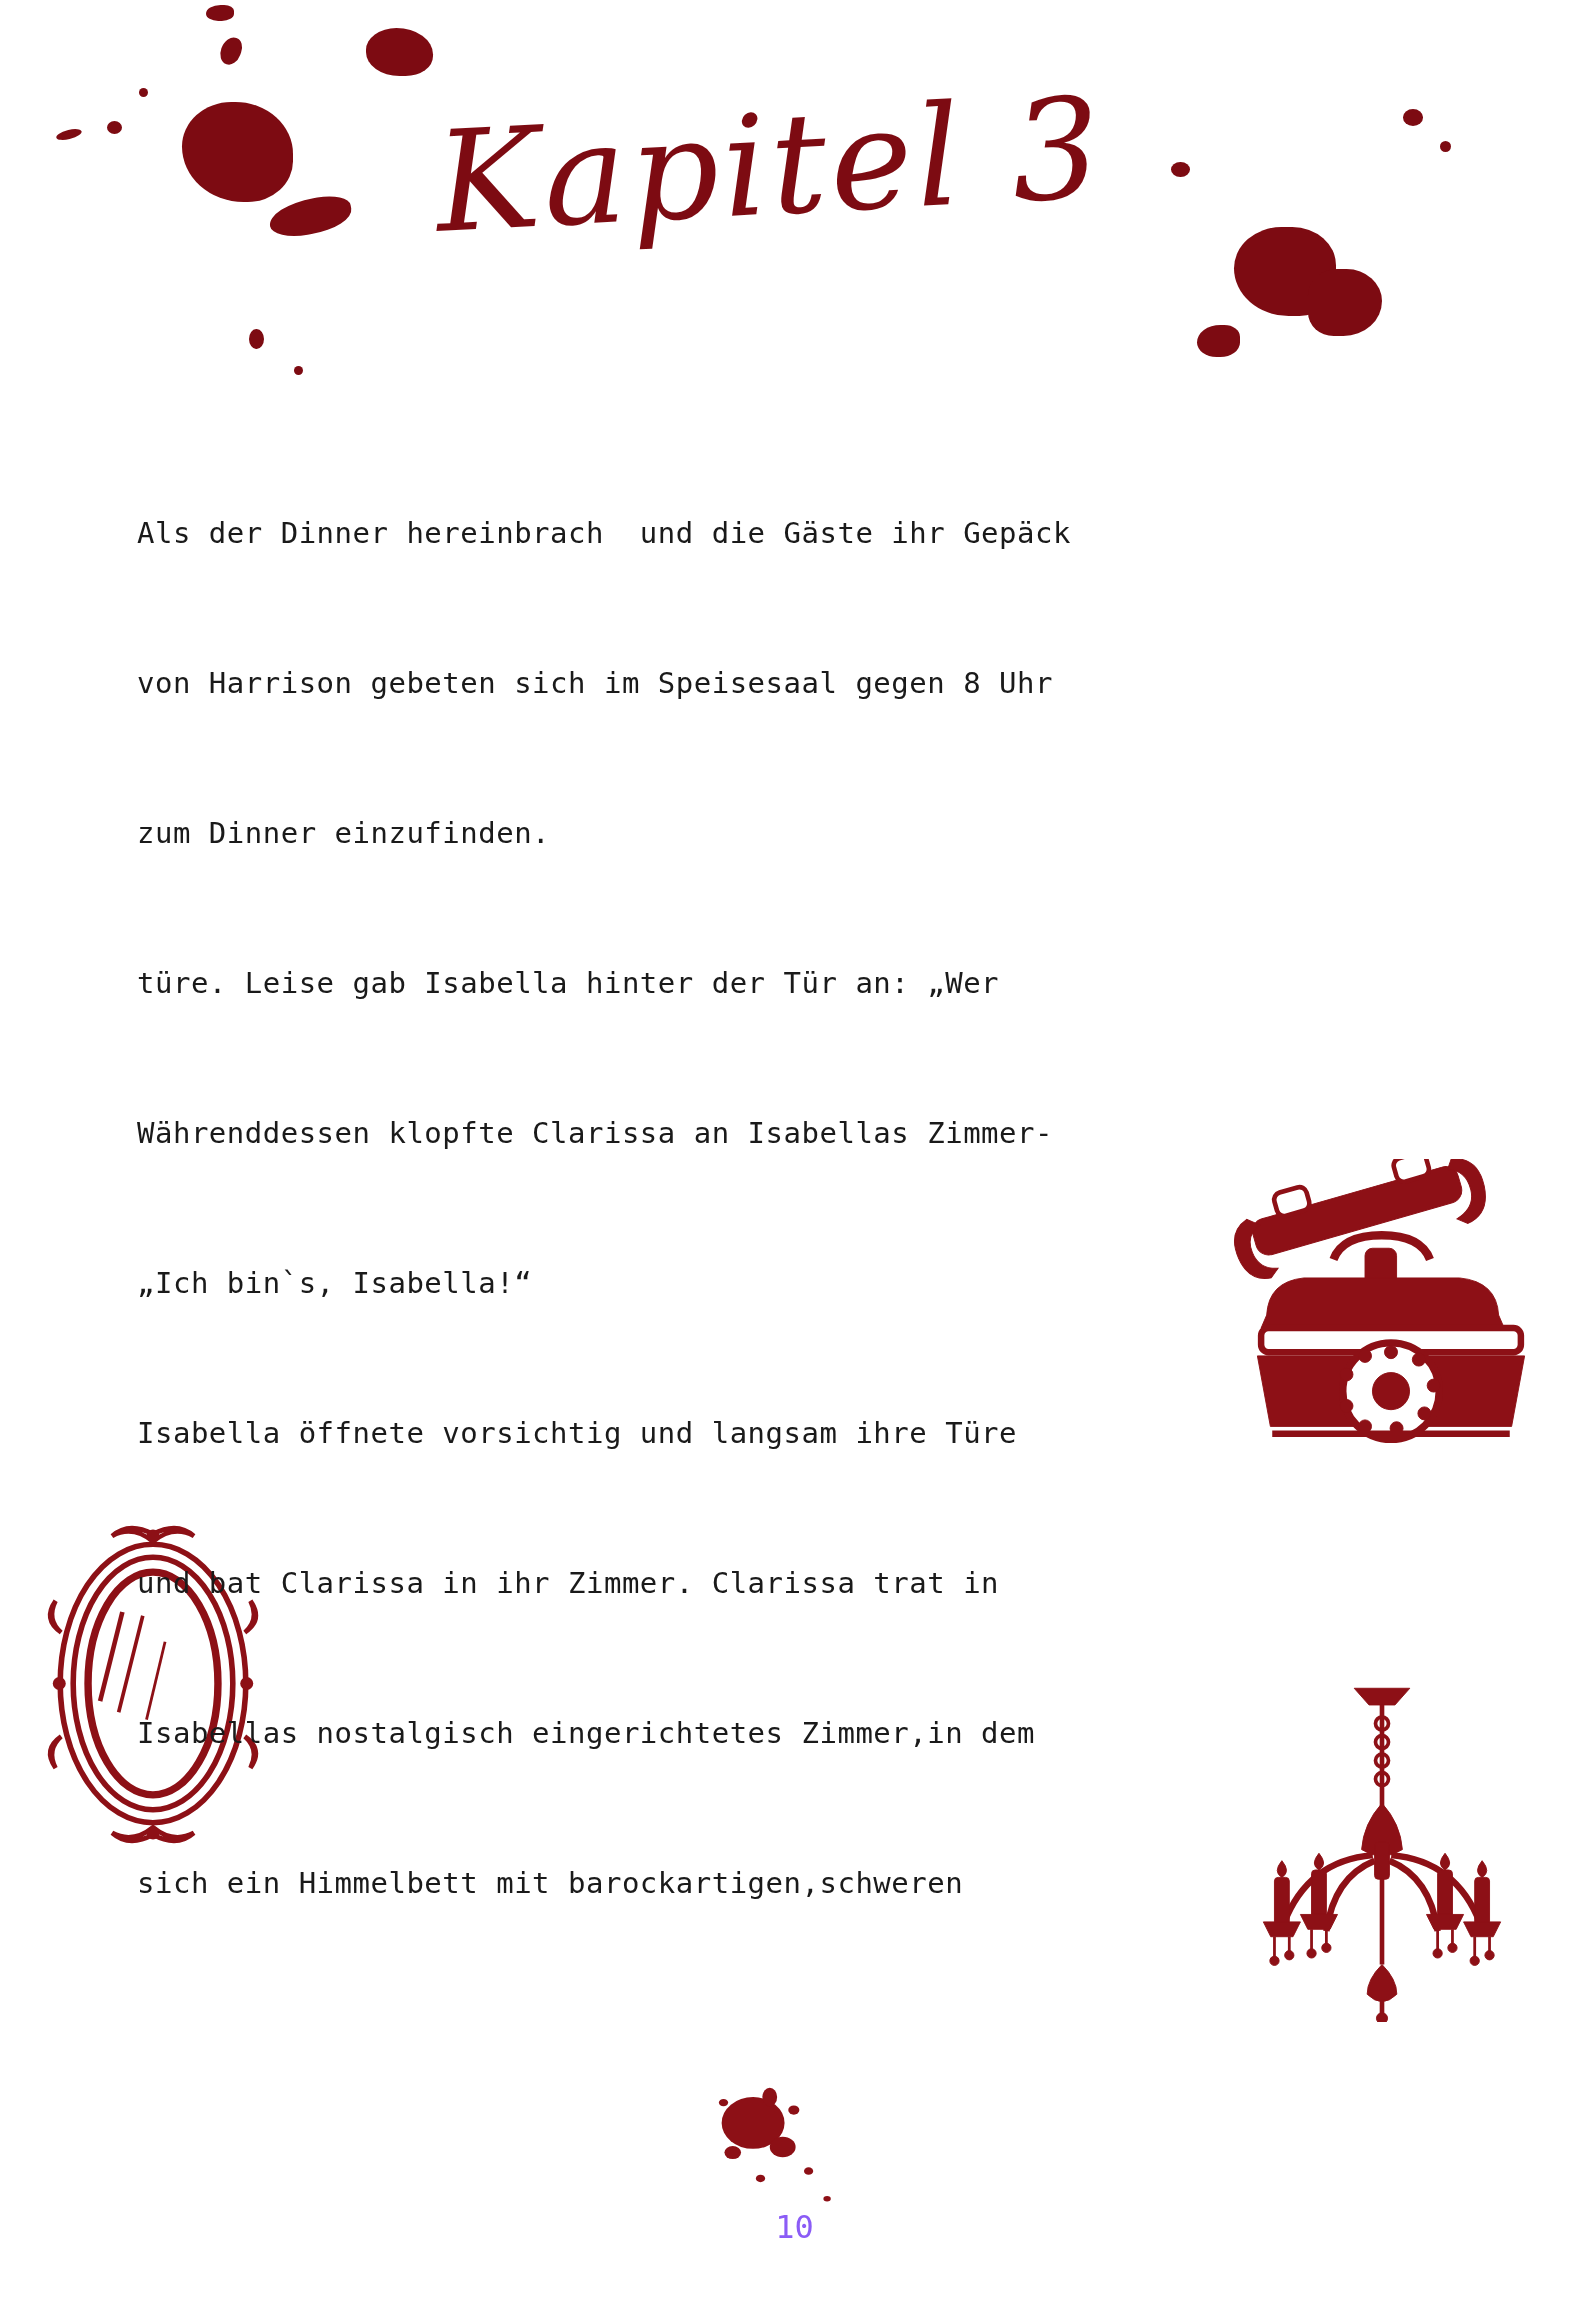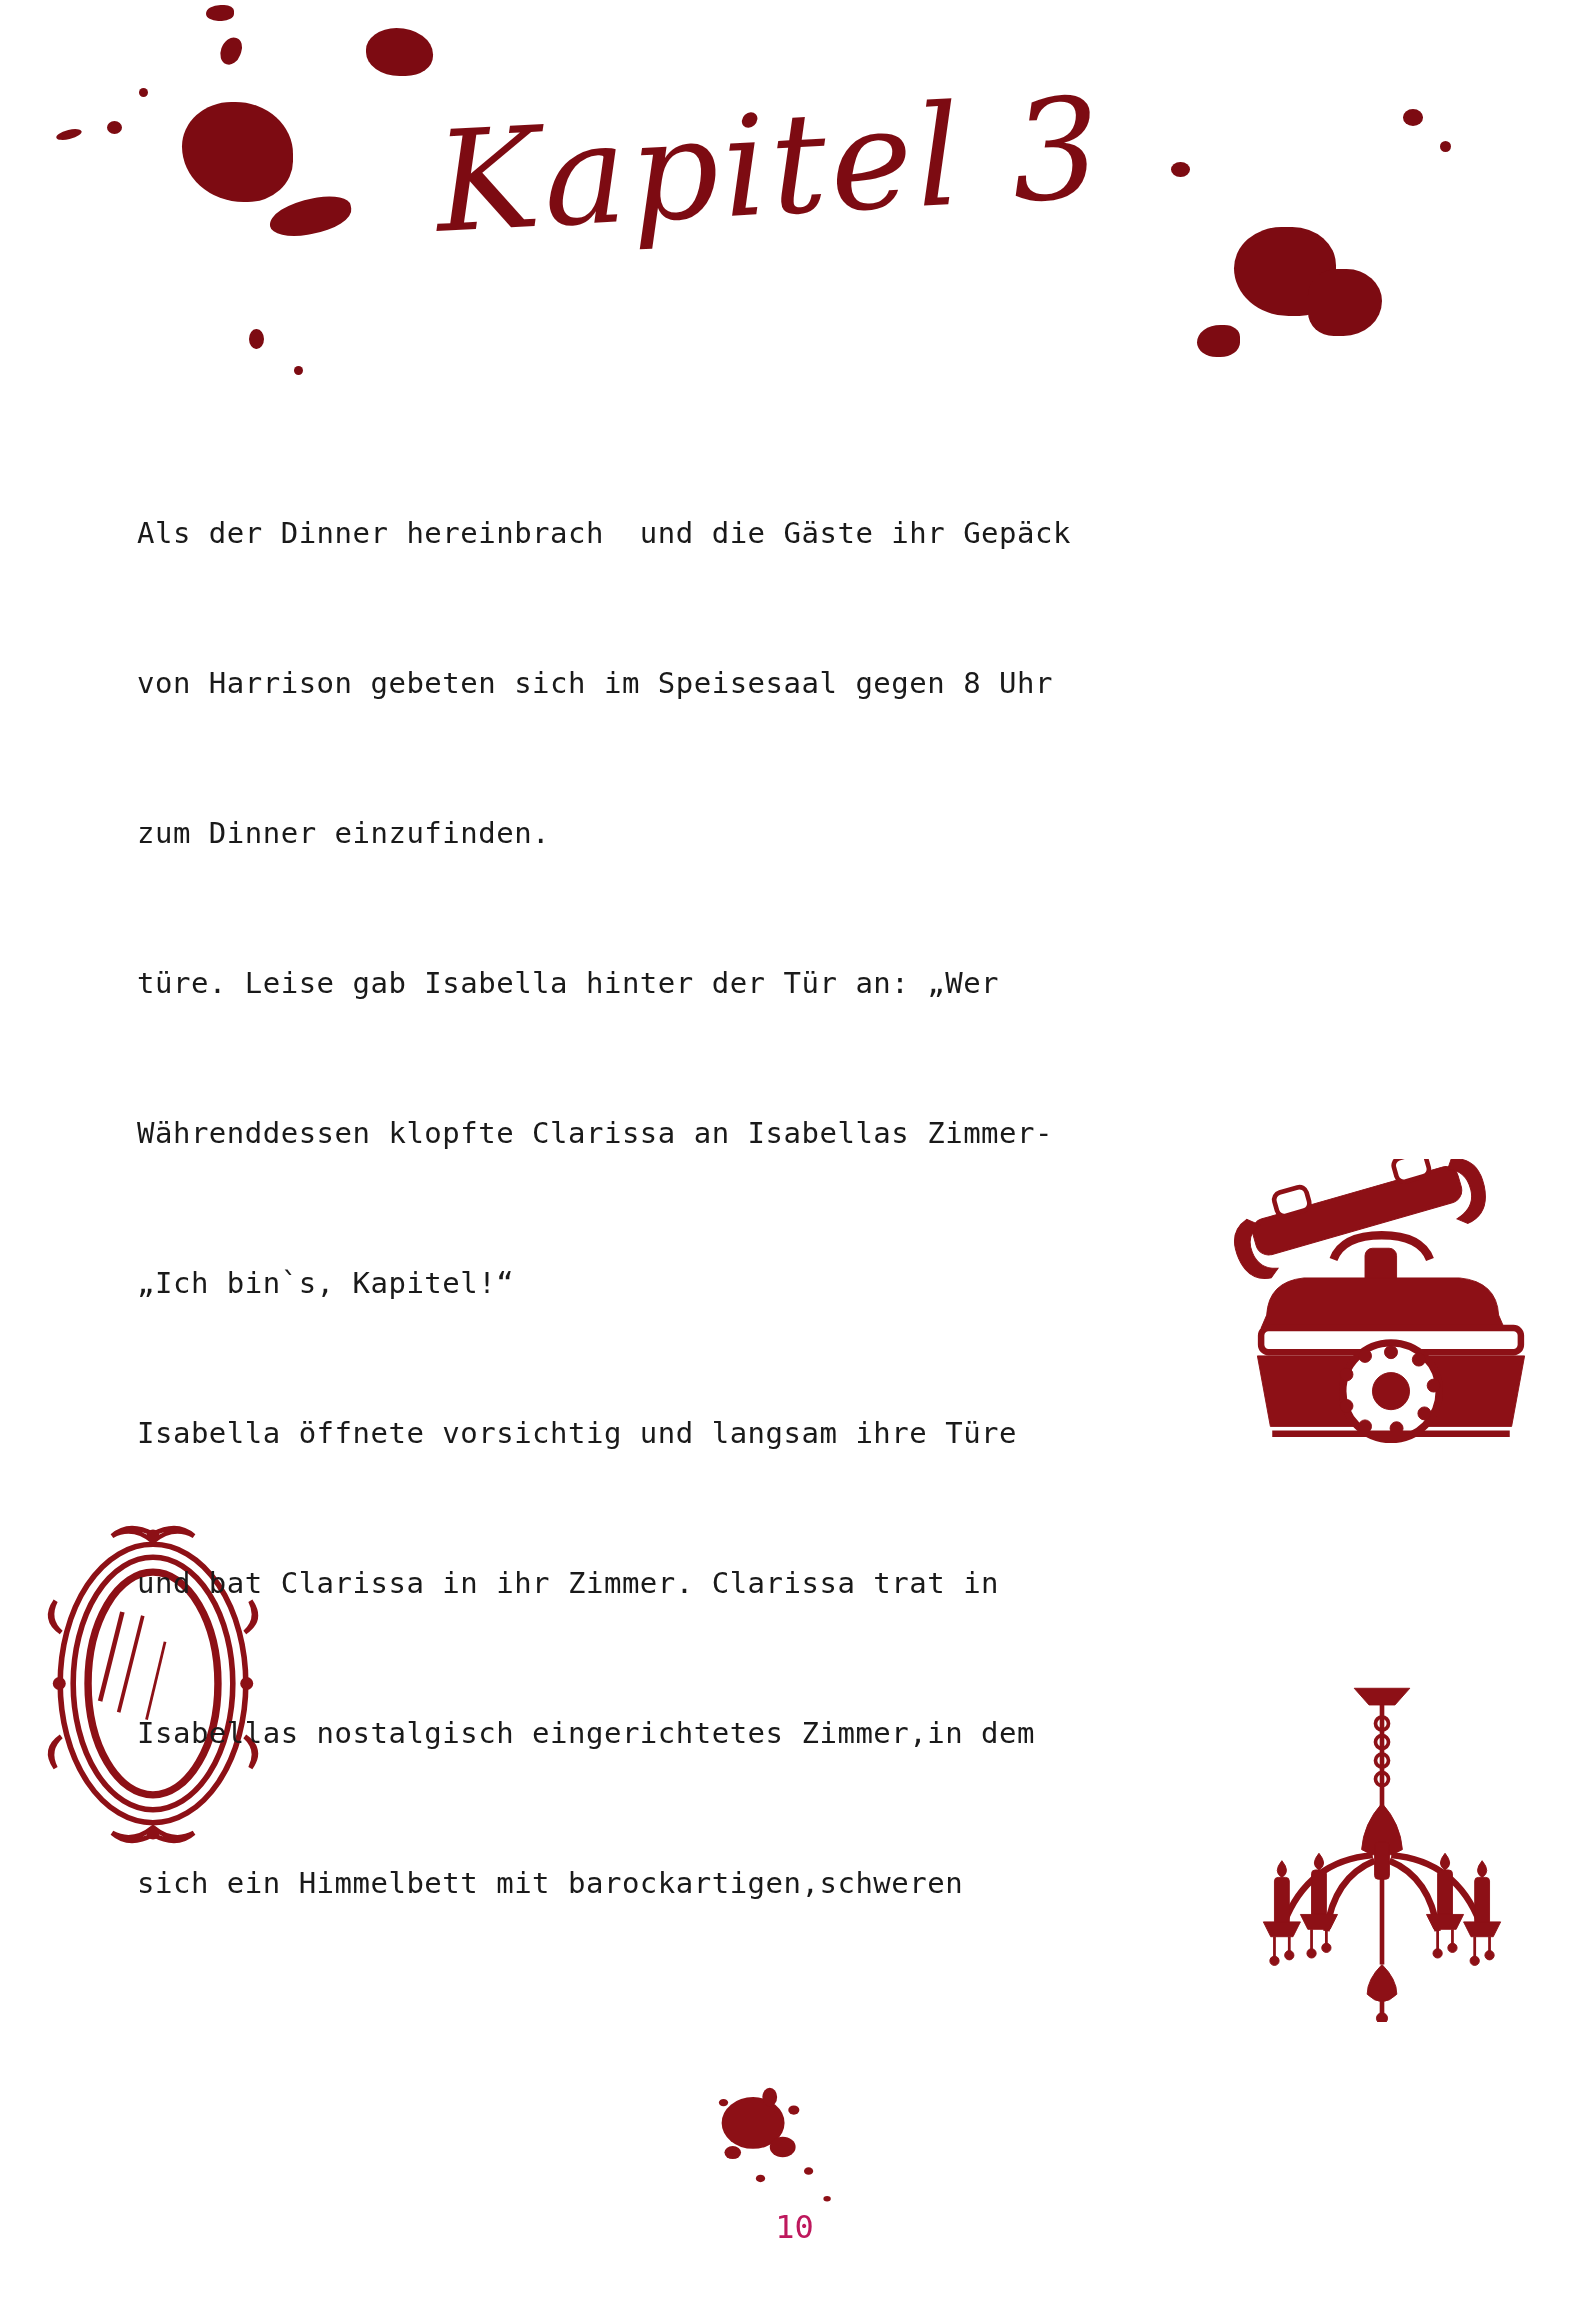--- a/index.html
+++ b/index.html
@@ -59,21 +59,21 @@
 
   
   .page-number {
     position: absolute;
     left: 0;
     top: 2208px;
     width: 1589px;
     text-align: center;
     font-family: "DejaVu Sans Mono", monospace;
     font-size: 32px;
-    color: #be185d;
+    color: #8b5cf6;
   }
 
   
   .illus {
     position: absolute;
     color: #8d1016;
   }
   #telephone-illustration { left: 1224px; top: 1159px; width: 334px; height: 288px; }
   #mirror-illustration   { left: 37px;   top: 1521px; width: 232px; height: 325px; }
   #chandelier-illustration { left: 1215px; top: 1679px; width: 334px; height: 343px; }
@@ -240,21 +240,21 @@
     </g>
   </svg>
 </div>
 
 <div class="page-text">
   <span class="ln">Als der Dinner hereinbrach  und die Gäste ihr Gepäck</span>
   <span class="ln">von Harrison gebeten sich im Speisesaal gegen 8 Uhr</span>
   <span class="ln">zum Dinner einzufinden.</span>
   <span class="ln">türe. Leise gab Isabella hinter der Tür an: „Wer</span>
   <span class="ln">Währenddessen klopfte Clarissa an Isabellas Zimmer-</span>
-  <span class="ln">„Ich bin`s, Kapitel!“</span>
+  <span class="ln">„Ich bin`s, Isabella!“</span>
   <span class="ln">Isabella öffnete vorsichtig und langsam ihre Türe</span>
   <span class="ln">und bat Clarissa in ihr Zimmer. Clarissa trat in</span>
   <span class="ln">Isabellas nostalgisch eingerichtetes Zimmer,in dem</span>
   <span class="ln">sich ein Himmelbett mit barockartigen,schweren</span>
   
   
   
   
   
   

